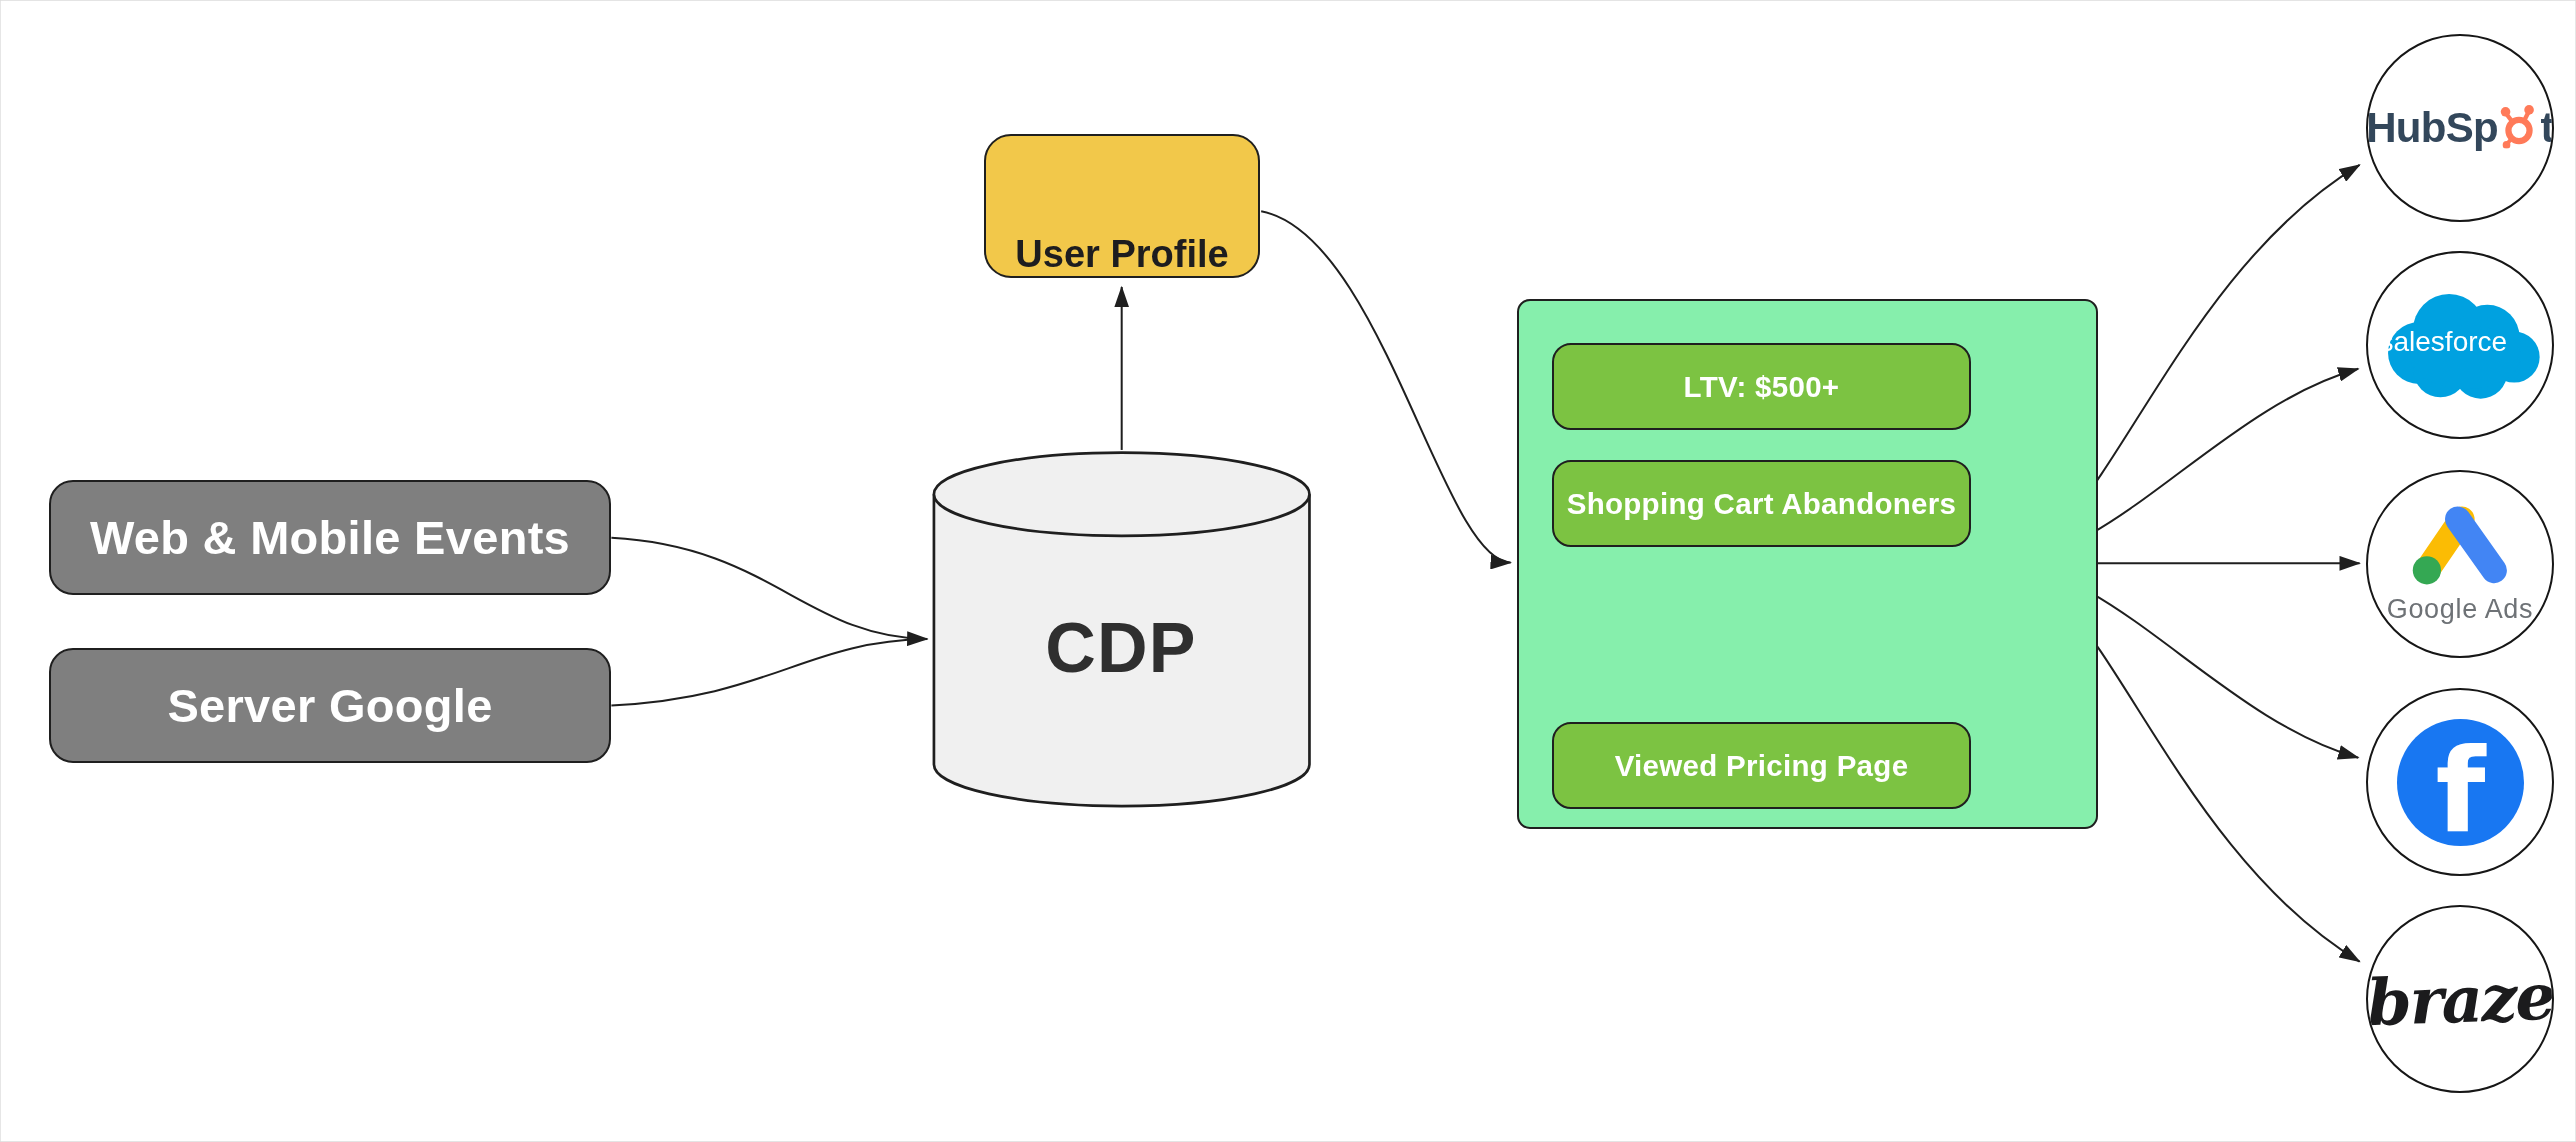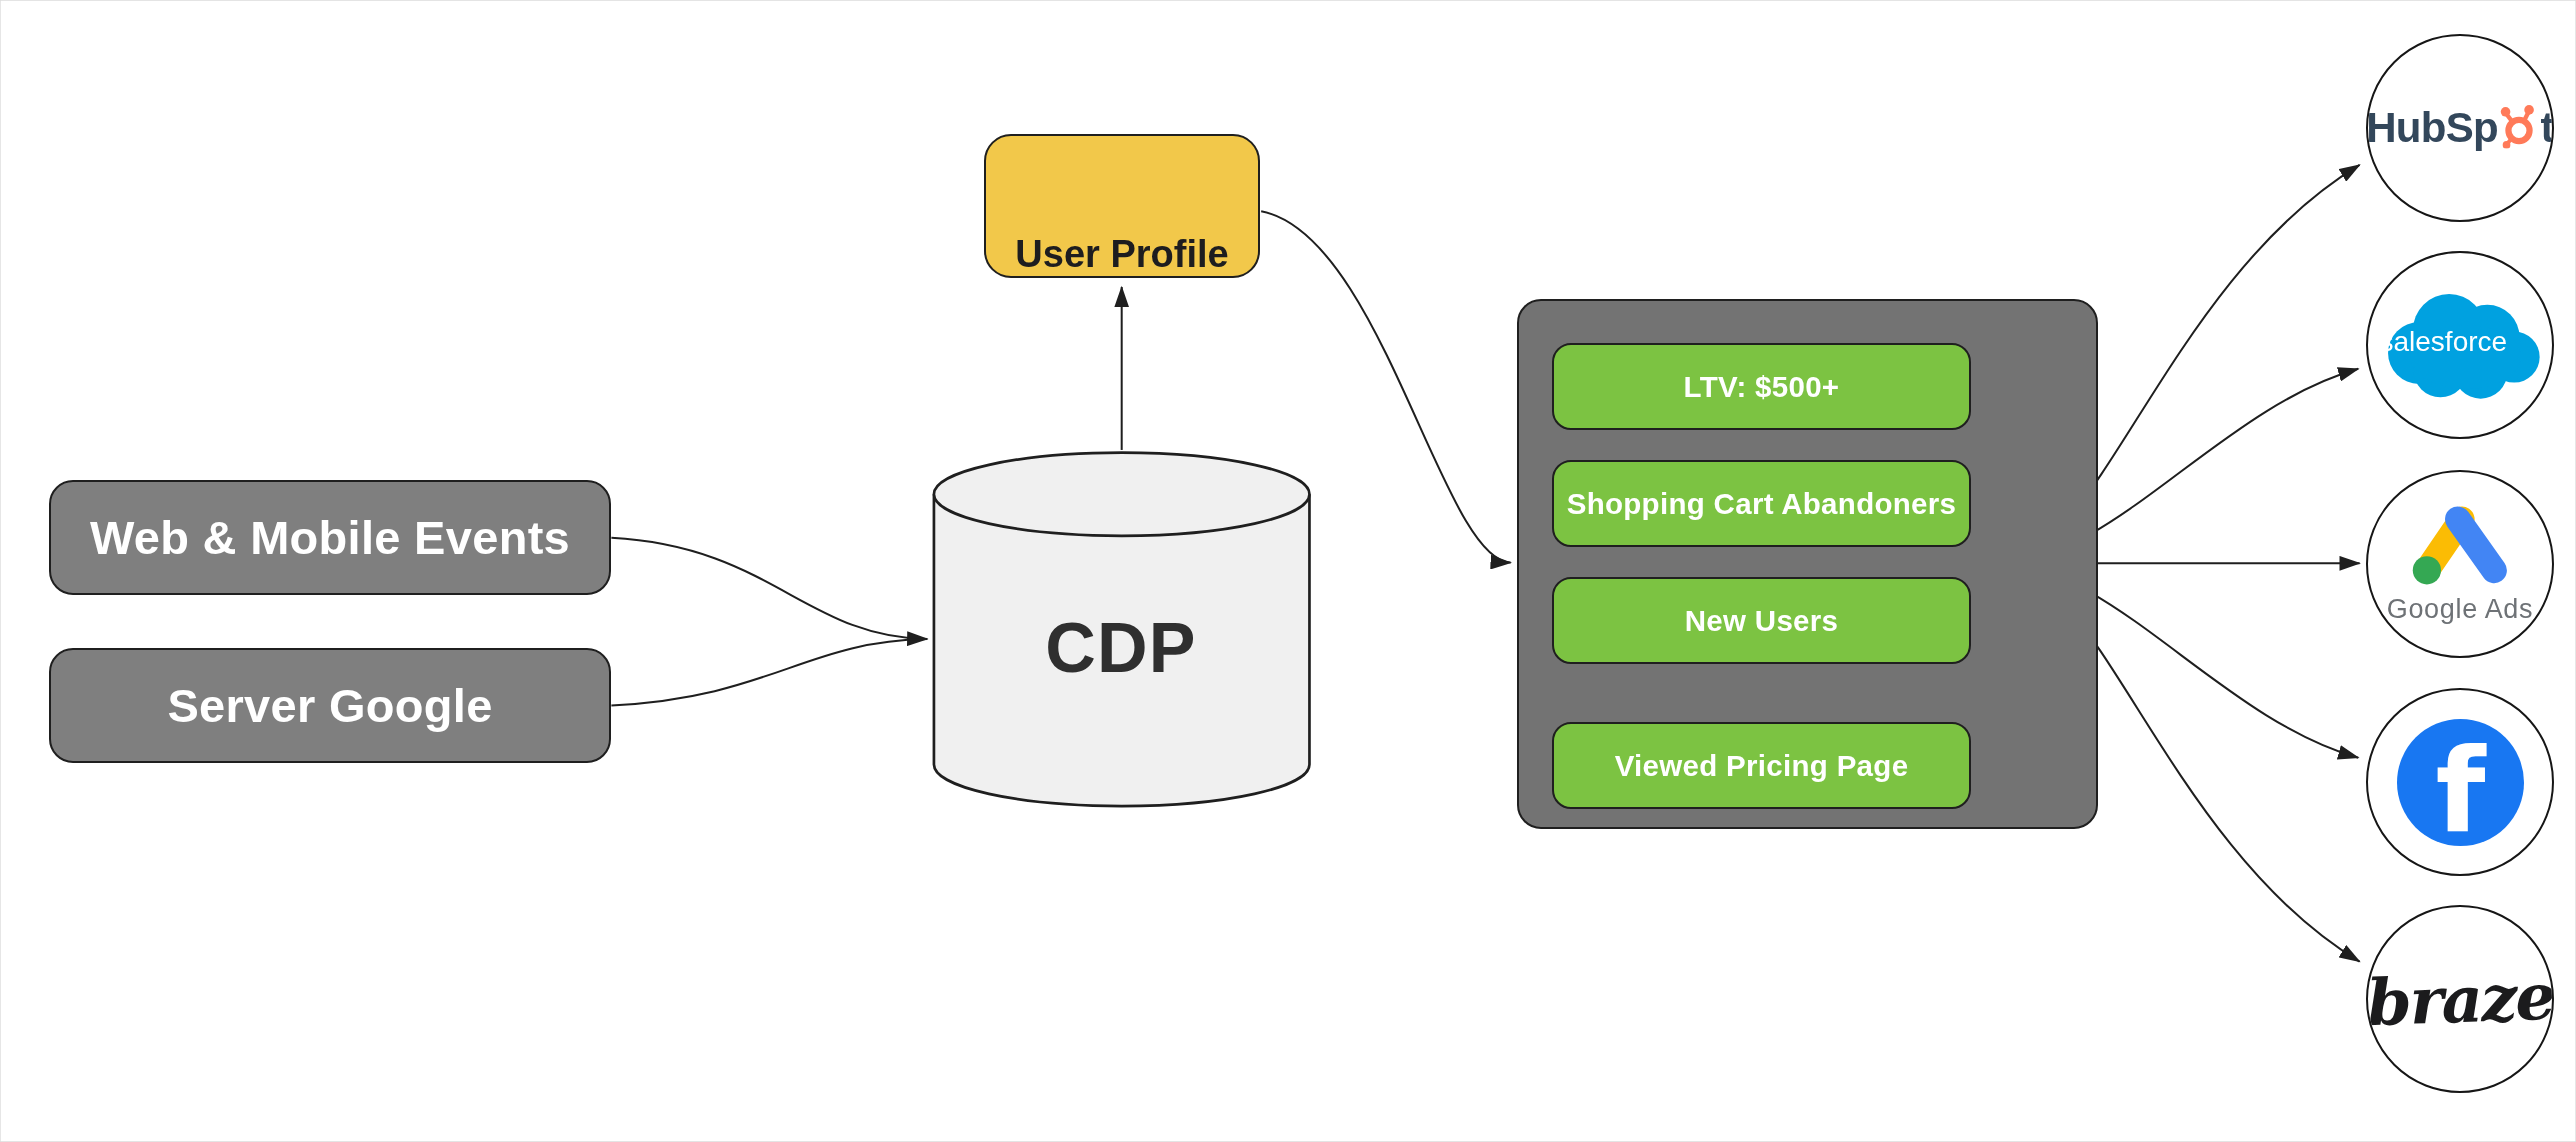--- a/index.html
+++ b/index.html
@@ -18,21 +18,21 @@
   .profile-node{
     left:984px;top:134px;width:276px;height:144px;background:#F2C84A;border:2.7px solid #1f1f1f;
     border-radius:27px;color:#1d1d1f;font-weight:bold;font-size:38px;align-items:flex-end;
   }
   .cdp-label{
     position:absolute;left:987px;top:605px;width:268px;height:85px;display:flex;align-items:center;justify-content:center;
     font-size:70px;font-weight:bold;color:#2f2f2f;letter-spacing:1.3px;
   }
   .segments-container{
     position:absolute;left:1517px;top:299px;width:581px;height:530px;box-sizing:border-box;
-    background:#737373;border:2.7px solid #1f1f1f;border-radius:24px;
+    background:#86efac;border:2.7px solid #1f1f1f;border-radius:13px;
   }
   .segment-chip{
     position:absolute;left:33px;width:419px;height:87px;box-sizing:border-box;
     background:#7CC342;border:2px solid #1f1f1f;border-radius:19px;
     display:flex;align-items:center;justify-content:center;
     color:#ffffff;font-weight:bold;font-size:29.5px;letter-spacing:0.3px;
   }
   .seg-0{top:42px;} .seg-1{top:159px;} .seg-2{top:276px;} .seg-3{top:392px;margin-top:29px;}
   .dest-circle{
     position:absolute;left:2366px;width:188px;height:188px;box-sizing:border-box;background:#ffffff;
@@ -93,23 +93,20 @@
     <span>User Profile</span>
   </div>
 
   <div class="segments-container">
     <div class="segment-chip seg-0">
       <span>LTV: $500+</span>
     </div>
     <div class="segment-chip seg-1">
       <span>Shopping Cart Abandoners</span>
     </div>
-    <div class="segment-chip seg-2">
-      <span>New Users</span>
-    </div>
     <div class="segment-chip seg-3">
       <span>Viewed Pricing Page</span>
     </div>
   </div>
 
   <div class="dest-circle" id="dest-hubspot">
     <div class="hubspot-word">
       <span>HubSp</span>
         <svg width="48" height="51" viewBox="0 0 100 105">
         <g stroke="#FF7A59" fill="none">

